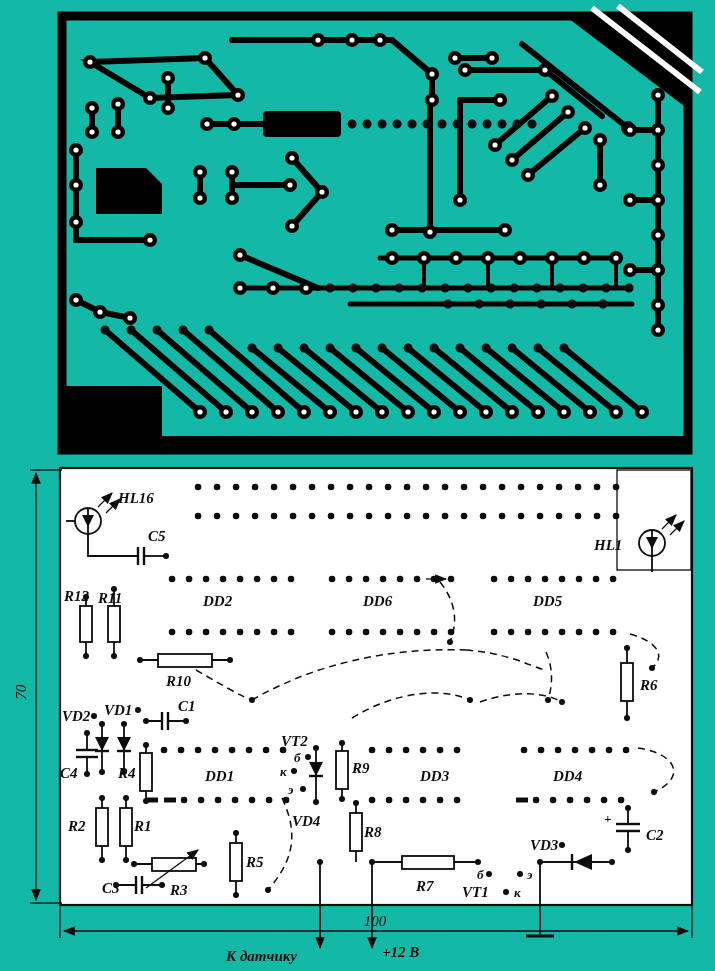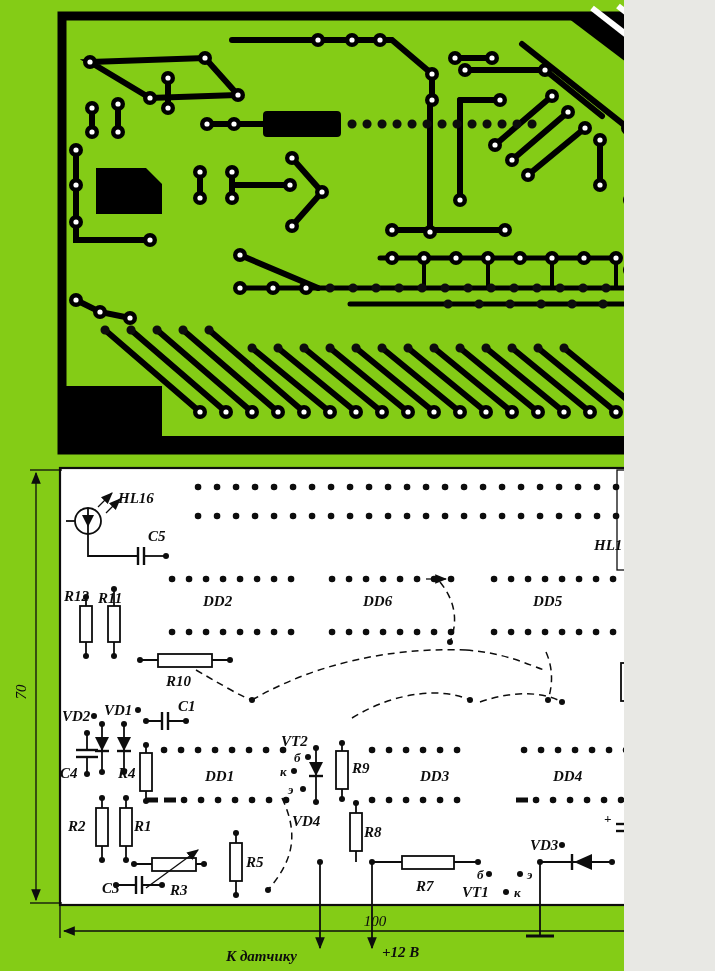--- a/index.html
+++ b/index.html
@@ -1,16 +1,16 @@
 <!DOCTYPE html>
 <html><head>
 <meta charset="utf-8">
 <style>
   html,body{margin:0;padding:0;background:#e8e8e4;}
-  .page{position:relative;width:624px;height:971px;background:#84cc16;overflow:hidden;
+  .page{position:relative;width:715px;height:971px;background:#14b8a6;overflow:hidden;
         font-family:"Liberation Serif", serif;}
   svg{display:block;}
   .lbl{font-family:"Liberation Serif",serif;font-style:italic;font-weight:bold;
        font-size:15px;fill:#0d0d0d;}
   .pin{font-family:"Liberation Serif",serif;font-style:italic;font-weight:bold;
        font-size:13px;fill:#0d0d0d;}
   .dim{font-family:"Liberation Serif",serif;font-style:italic;font-size:15px;fill:#0d0d0d;}
   .wire{stroke:#0d0d0d;stroke-width:1.8;fill:none;}
   .thin{stroke:#0d0d0d;stroke-width:1.3;fill:none;}
   .plate{stroke:#0d0d0d;stroke-width:2.4;fill:none;}

